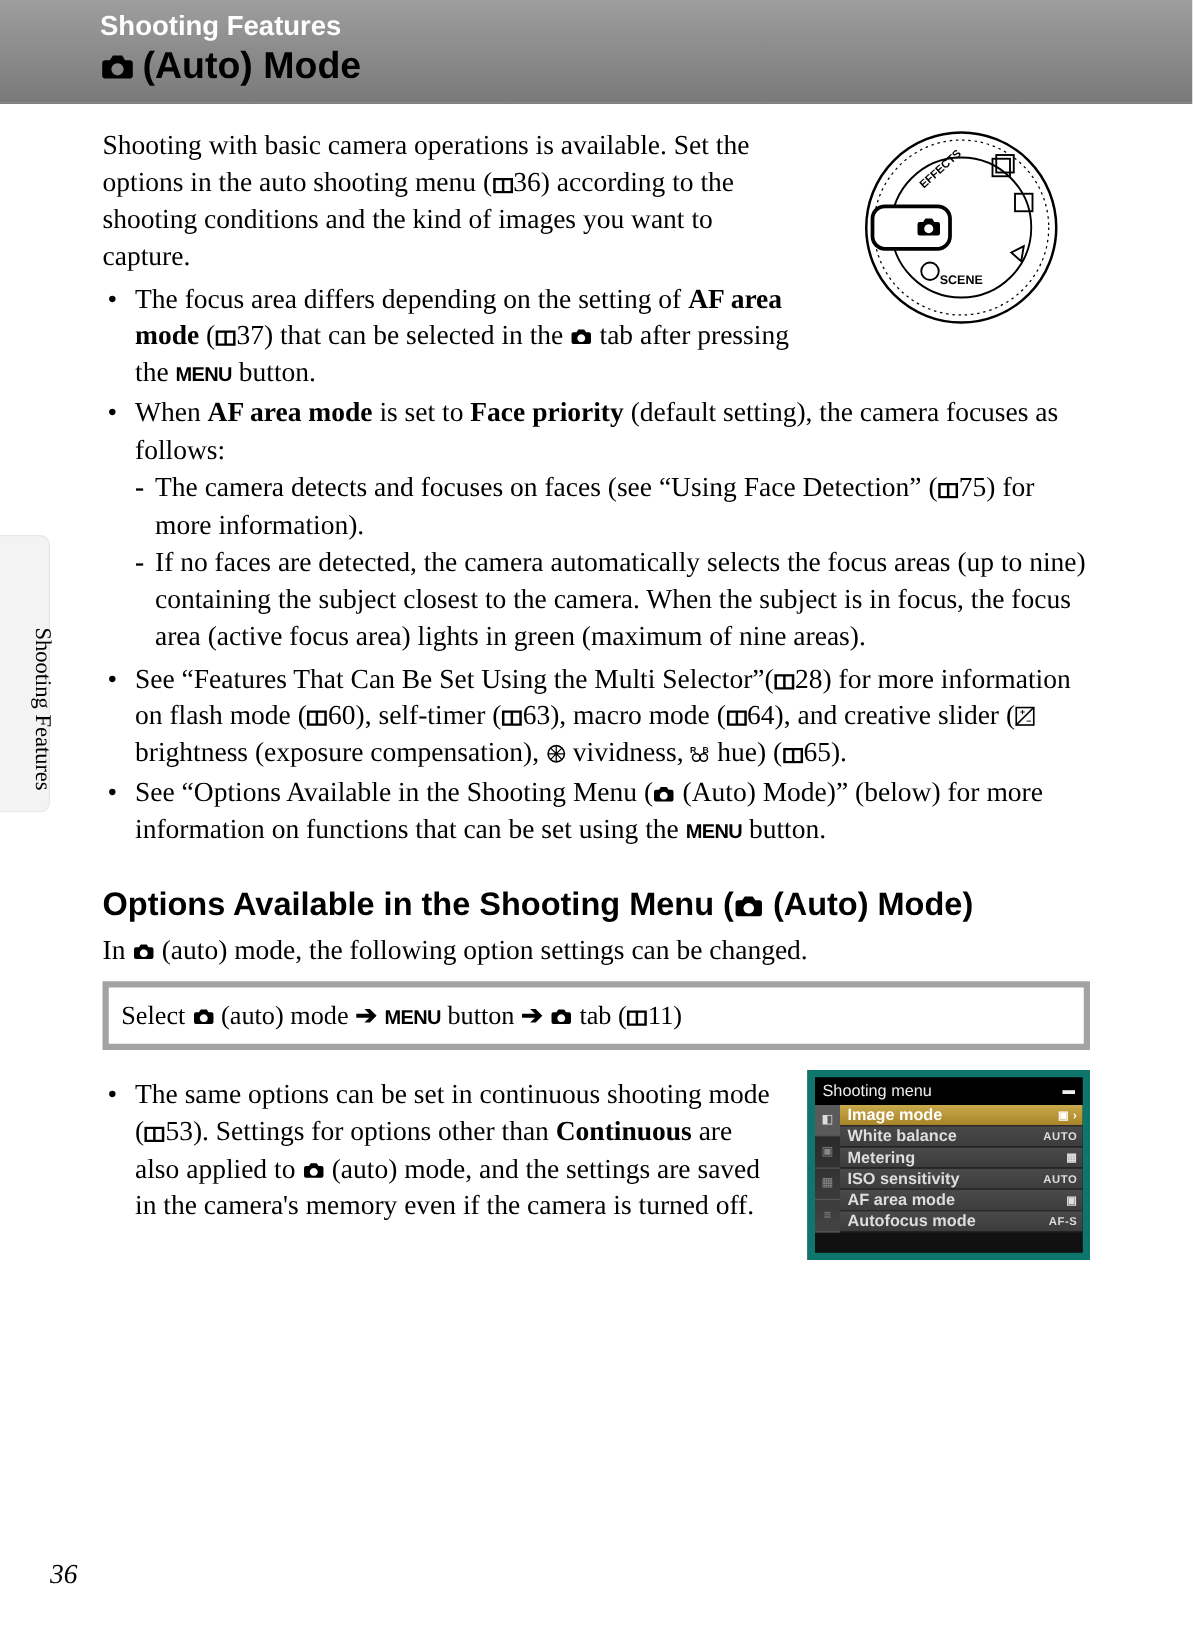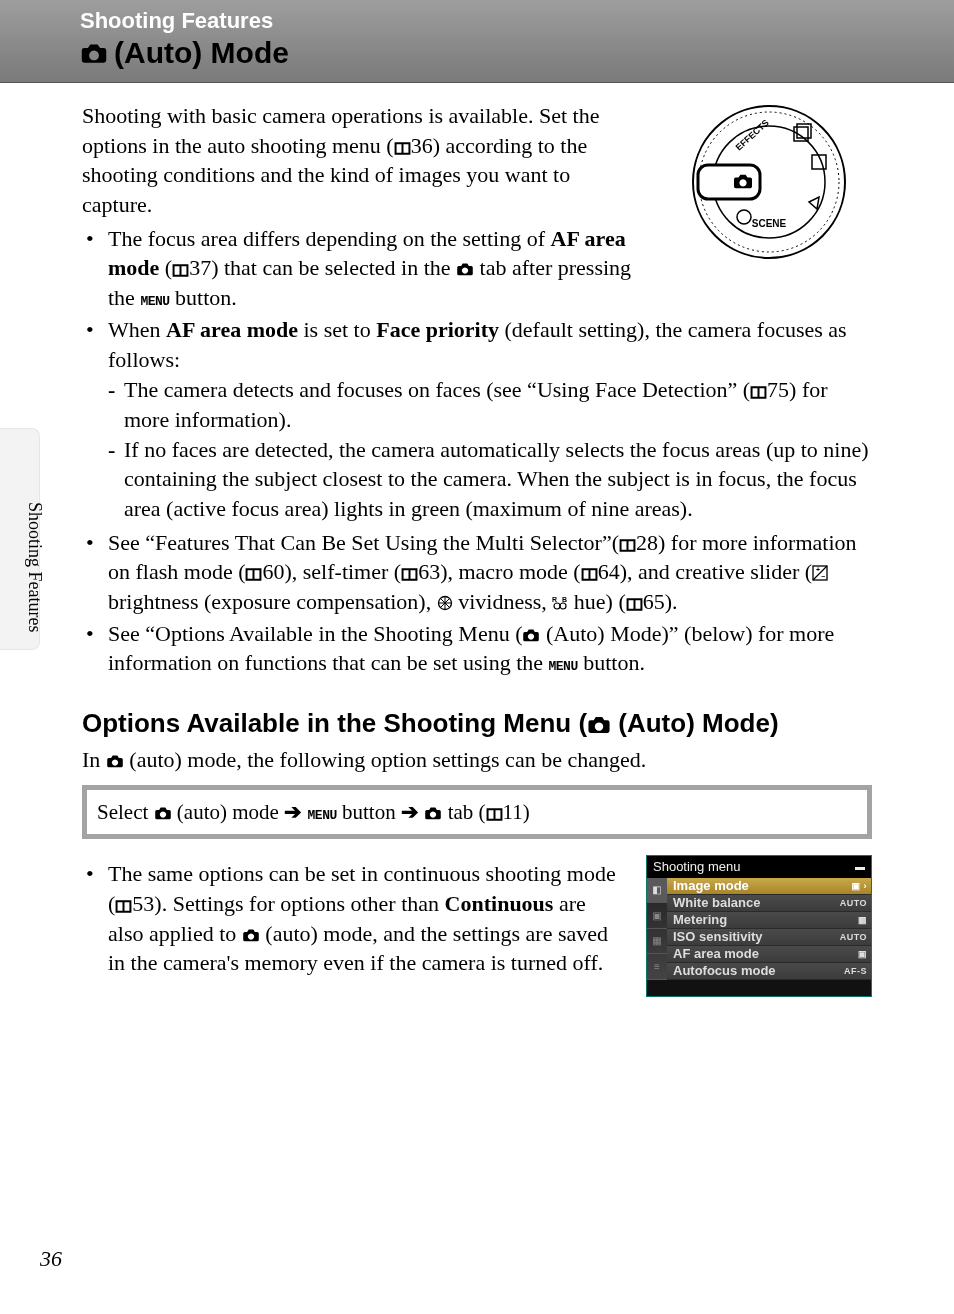--- a/index.html
+++ b/index.html
@@ -73,23 +73,23 @@
   .boxrule {
     border: 5px solid #a3a3a3;
     padding: 8px 10px;
     margin-top: 10px;
     font-size: 21px;
     font-family: "Times New Roman", serif;
   }
   .boxrule .cam { width: 18px; height: 14px; position: relative; top: 1px; }
   svg.book { display:inline; vertical-align:-2px; }
   .menu-glyph {
-    font-family: Liberation Mono, monospace;
+    font-family: Liberation Sans, sans-serif;
     font-weight: 900;
-    font-size: 13px;
+    font-size: 16px;
     letter-spacing: -0.5px;
     font-stretch: condensed;
   }
   .sidebar-tab {
     position: absolute;
     left: 0;
     top: 428px;
     width: 40px;
     height: 222px;
     background: #f3f3f3;
@@ -114,21 +114,21 @@
     bottom: 42px;
     font-style: italic;
     font-size: 22px;
   }
   .bottomcols { display: flex; gap: 22px; margin-top: 16px; align-items: flex-start; }
   .bottomcols .left { flex: 1; }
   .menu-shot {
     width: 226px;
     flex: 0 0 226px;
     background: #000;
-    border: 1px solid #0f766e;
+    border: 6px solid #0f766e;
     font-family: Arial, Helvetica, sans-serif;
   }
   .menu-shot .titlebar {
     background: #000;
     color: #eee;
     font-size: 13px;
     padding: 2px 6px;
     display: flex;
     justify-content: space-between;
     align-items: center;

